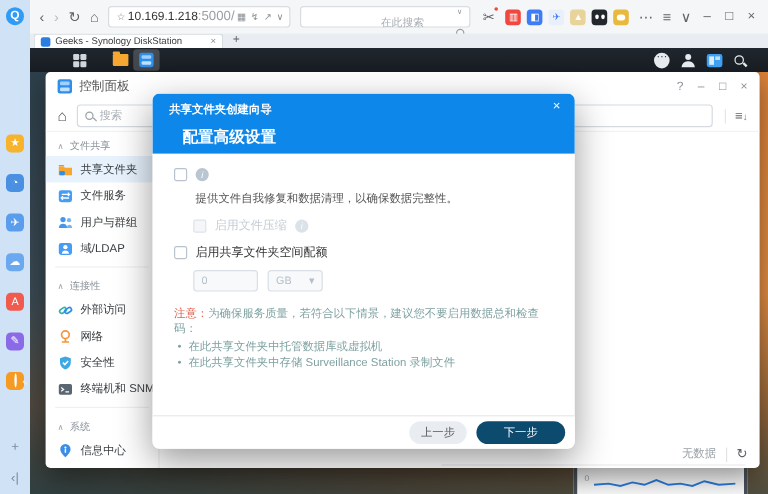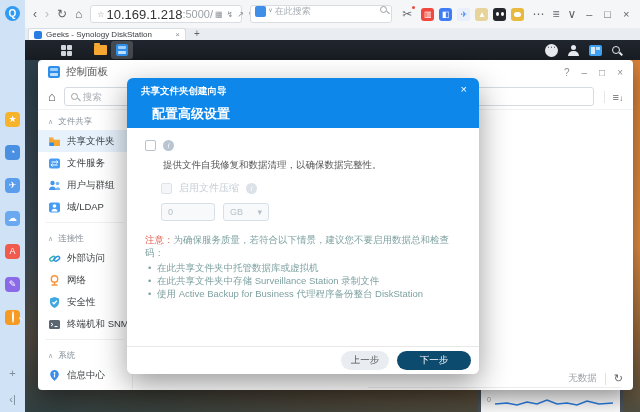--- a/index.html
+++ b/index.html
@@ -18,24 +18,24 @@
   #bsidebar .spacer { flex:1; }
   #bsidebar .bottombtn { color:#7d8b9a; font-size:11px; margin:7px 0; }
 
   
   #btoolbar { position:absolute; left:25px; top:0; width:615px; height:28px; background:#f4f6f8;
               display:flex; align-items:center; z-index:9; }
   .tbico { color:#5f6368; font-size:12px; line-height:18px; padding:0 4px; }
   .tbico.dim{ color:#b7bcc2; }
   #urlbox { display:flex; align-items:center; width:152px; height:18px; margin-left:4px; background:#fff;
             border:1px solid #d9dde2; border-radius:3px; padding:0 4px; font-size:9px; color:#666; }
-  #urlbox .host{ color:#333; font-size:13px; } #urlbox .port{ color:#9aa0a6; font-size:11px; }
+  #urlbox .host{ color:#333; font-size:10px; } #urlbox .port{ color:#9aa0a6; font-size:11px; }
   #urlbox .mini{ font-size:8px; color:#8a9097; padding:0 2px; }
-  #searchbox { display:flex; align-items:flex-start; width:142px; height:18px; margin-left:8px; background:#fff;
-               border:1px solid #d9dde2; border-radius:3px; padding:0 4px; }
+  #searchbox { display:flex; align-items:flex-end; width:142px; height:18px; margin-left:8px; background:#fff;
+               border:1px solid #d9dde2; border-radius:3px; padding:0 4px;flex-direction:column; }
   #searchbox .sengine { width:11px; height:11px; border-radius:2px; background:#3f8fe8; }
   #searchbox .car { font-size:6px; color:#8a9097; margin:0 2px; }
   #searchbox input { flex:1; border:none; outline:none; font-size:9px; color:#333; background:transparent; width:70px;
                      font-family:"Liberation Sans",sans-serif; }
   #searchbox input::placeholder { color:#a7adb4; }
   .appico { width:13px; height:13px; border-radius:3px; margin-left:5px; color:#fff; font-size:8px; text-align:center; line-height:13px; }
   .appico.red{background:#f0483e;} .appico.blue{background:#3f7df5;} .appico.bird{background:#e9f0fb;color:#3f7df5;}
   .appico.photo{background:#e8d49a;color:#fff;}
   .appico.panda{background:#24272b; position:relative;}
   .appico.panda::before,.appico.panda::after{content:""; position:absolute; top:4px; width:3px; height:4px; background:#fff; border-radius:50%;}
@@ -382,33 +382,36 @@
         <div class="cbrow">
           <span class="cb"></span>
           <span class="info">i</span>
         </div>
         <div class="desc">提供文件自我修复和数据清理，以确保数据完整性。</div>
         <div class="cbrow subrow">
           <span class="cb dis"></span>
           <span class="cblab dis">启用文件压缩</span>
           <span class="info dis">i</span>
         </div>
+        <div class="cbrow">
+          <span class="cb"></span>
+          <span class="cblab">启用共享文件夹空间配额</span>
+        </div>
         <div class="quota">
           <input class="qinput" readonly="" value="0" style="">
           <span class="qunit">
             <span>GB</span>
             <span>▾</span>
           </span>
         </div>
         <div class="note">
           <div><span class="nl">注意：</span><span>为确保服务质量，若符合以下情景，建议您不要启用数据总和检查码：</span></div>
           <ul>
             <li>在此共享文件夹中托管数据库或虚拟机</li>
             <li>在此共享文件夹中存储 Surveillance Station 录制文件</li>
-            <li>使用 Active Backup for Business 代理程序备份整台 DiskStation</li>
           </ul>
         </div>
       </div>
       <div id="dlgfoot">
         <button class="btn prev">上一步</button>
         <button class="btn next">下一步</button>
       </div>
     </div>
 
   </div>

